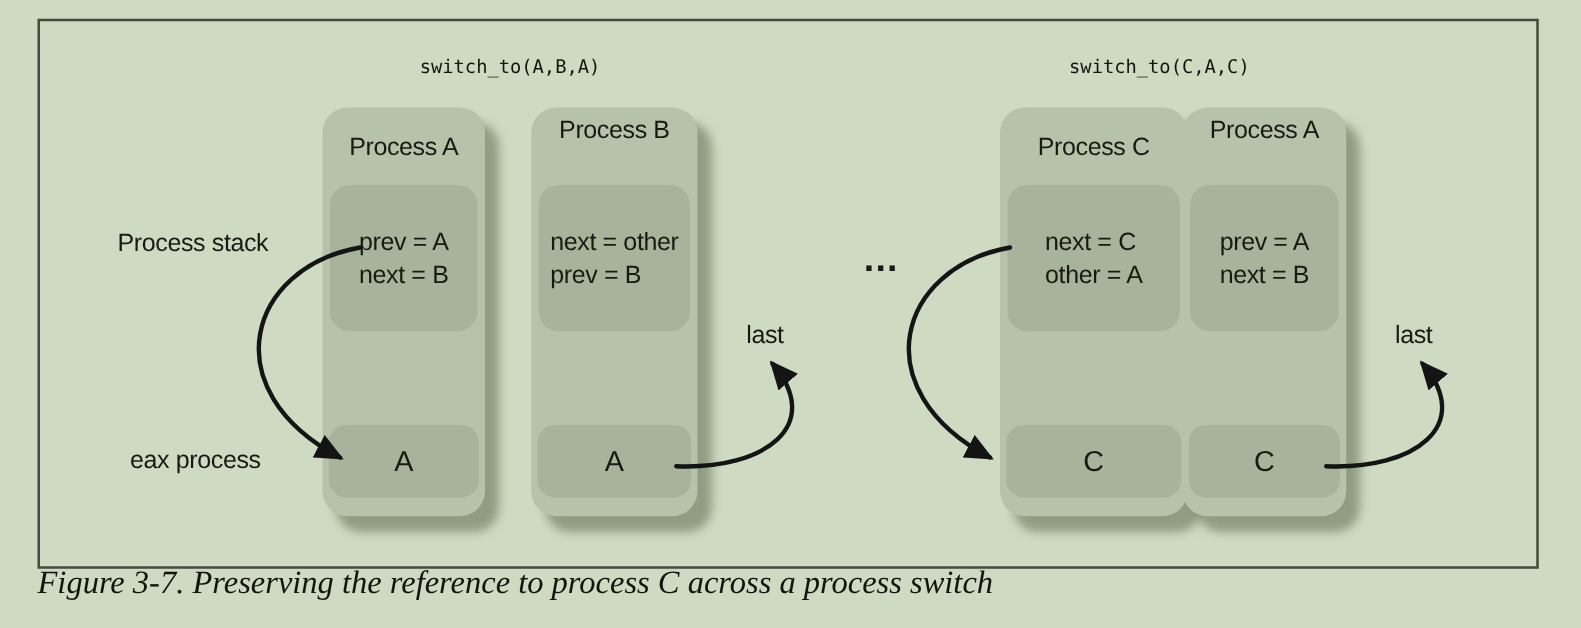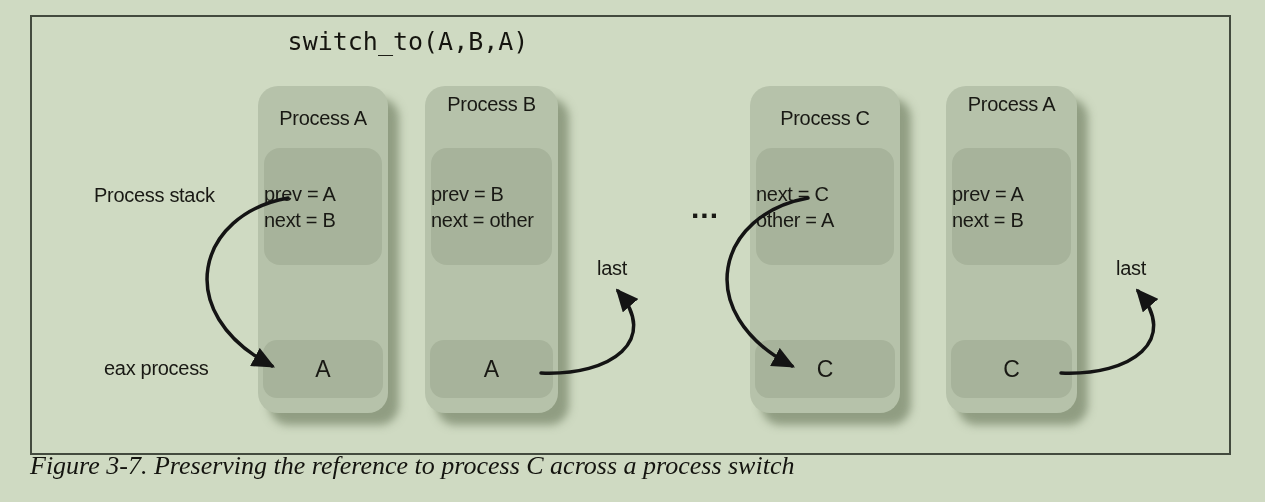--- a/index.html
+++ b/index.html
@@ -9,41 +9,41 @@
     background:#cfdac2;
     font-family:"Liberation Sans",sans-serif;
     color:#191914;
     overflow:hidden;
   }
   .frame{
     position:absolute;left:30px;top:15px;width:1201px;height:440px;
     box-sizing:border-box;border:2px solid #434a3e;
   }
   .group-title{
-    position:absolute;top:29px;
+    position:absolute;top:40px;
     font-family:"DejaVu Sans Mono",monospace;
-    font-size:25px;line-height:26px;text-align:center;
+    font-size:15px;line-height:26px;text-align:center;
     color:#15150f;white-space:nowrap;
   }
   .card{
     position:absolute;top:86px;height:327px;
     background:#b6c2aa;border-radius:20px;
     box-shadow:11px 12px 8px rgba(93,108,78,0.55);
   }
   .card-label{
     position:absolute;left:0;right:0;text-align:center;
     font-size:20px;line-height:24px;white-space:nowrap;
     letter-spacing:-0.3px;
   }
   .card-label.lo{top:20px;}
   .card-label.hi{top:6px;}
   .stackbox{
     position:absolute;left:6px;right:6px;top:62px;height:117px;
     background:#a7b39b;border-radius:16px;
-    display:flex;align-items:center;justify-content:flex-start;
+    display:flex;align-items:center;justify-content:center;
   }
   .stacklines{
     text-align:left;font-size:20px;line-height:26px;
     letter-spacing:-0.3px;white-space:nowrap;
   }
   .valuebox{
     position:absolute;left:5px;right:5px;top:254px;height:58px;
     background:#a7b39b;border-radius:14px;
     display:flex;align-items:center;justify-content:center;
     font-size:23px;
@@ -64,48 +64,49 @@
   }
 </style>
 </head>
 <body>
 
 <div class="stage">
 
   <div class="frame"></div>
 
   <div class="group-title" style="left:258px;width:300px">switch_to(A,B,A)</div>
+  <div class="group-title" style="left:778px;width:299px">switch_to(C,A,C)</div>
 
   <div class="card" style="left:258px;width:130px">
     <div class="card-label lo">Process A</div>
     <div class="stackbox">
       <div class="stacklines">
         <div>prev = A</div>
         <div>next = B</div>
       </div>
     </div>
     <div class="valuebox">
       <span>A</span>
     </div>
   </div>
 
   <div class="card" style="left:425px;width:133px">
     <div class="card-label hi">Process B</div>
     <div class="stackbox">
       <div class="stacklines">
+        <div>next = other</div>
         <div>prev = B</div>
-        <div>next = other</div>
       </div>
     </div>
     <div class="valuebox">
       <span>A</span>
     </div>
   </div>
 
-  <div class="card" style="left:750px;width:150px">
+  <div class="card" style="left:800px;width:150px">
     <div class="card-label lo">Process C</div>
     <div class="stackbox">
       <div class="stacklines">
         <div>next = C</div>
         <div>other = A</div>
       </div>
     </div>
     <div class="valuebox">
       <span>C</span>
     </div>

